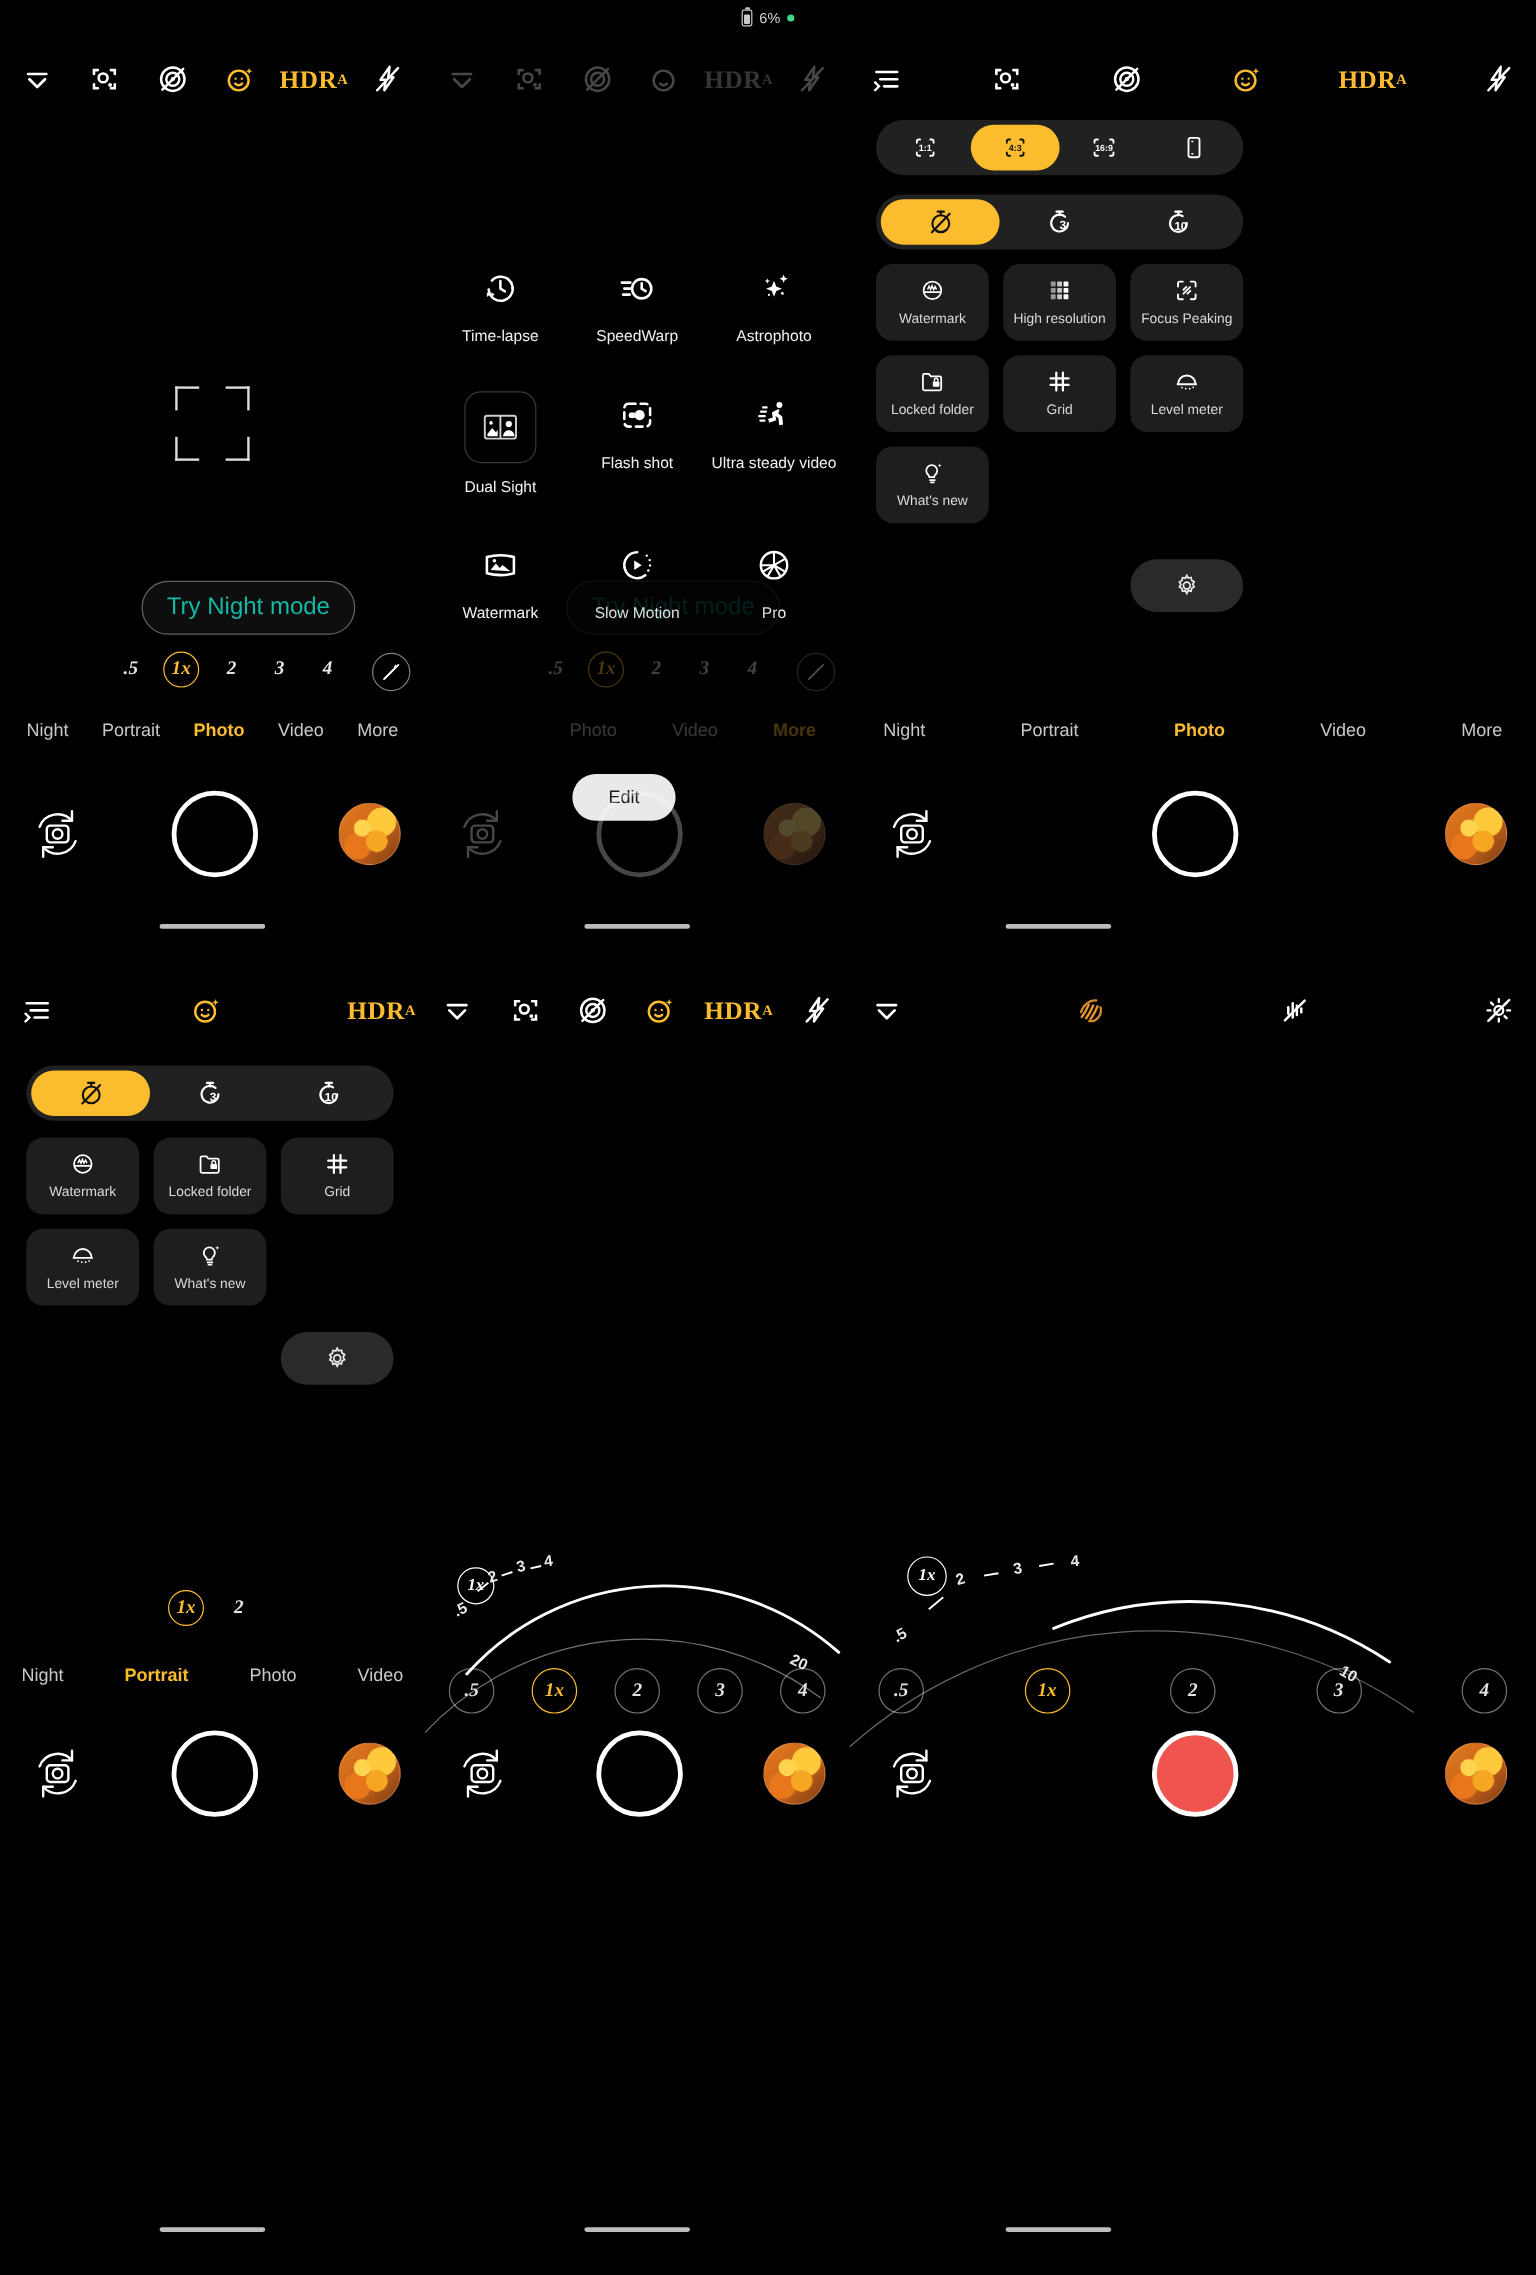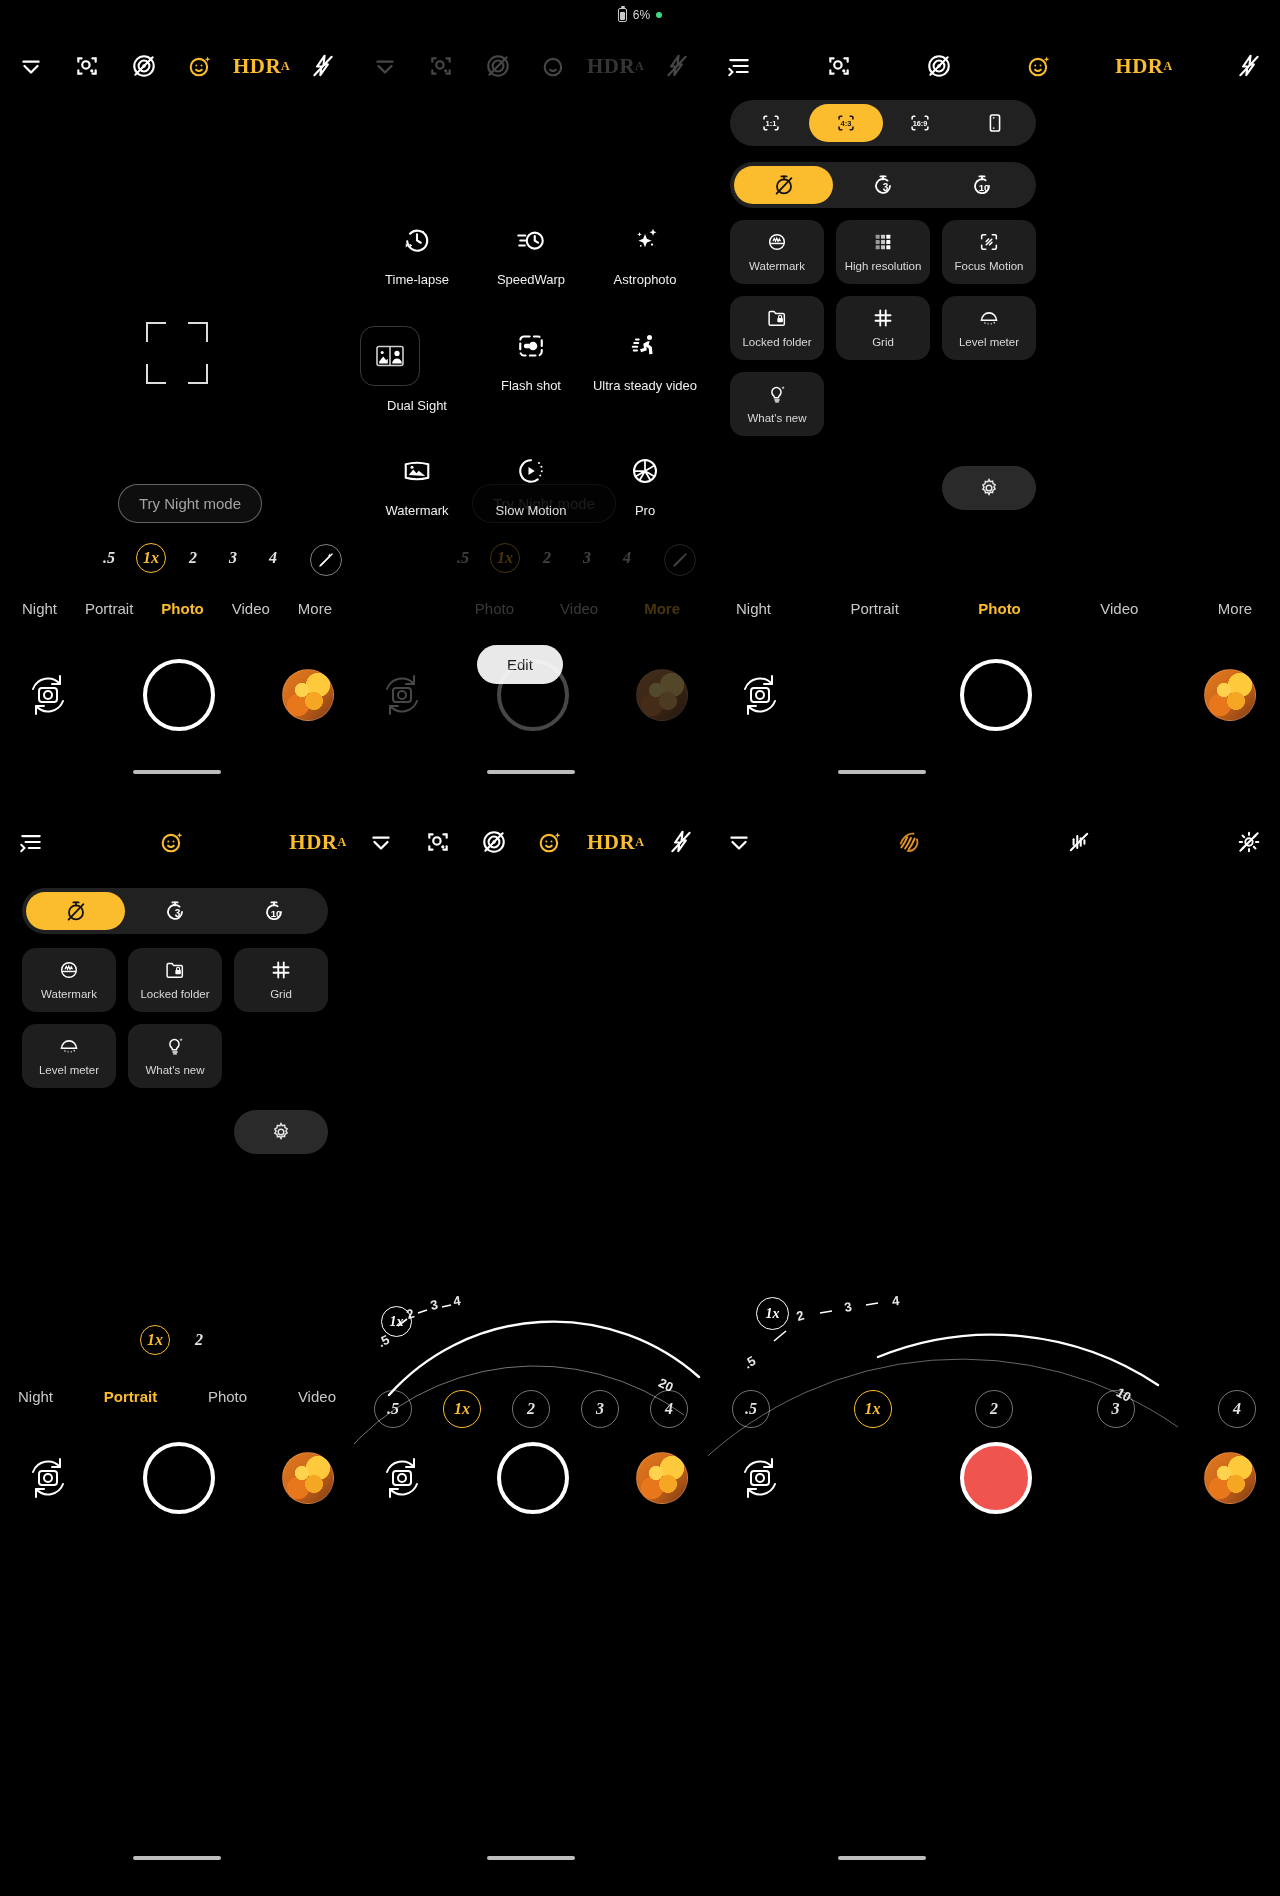--- a/index.html
+++ b/index.html
@@ -46,21 +46,21 @@
   
   .focus-frame { position:absolute; width:62px; height:62px; }
   .focus-frame span { position:absolute; width:20px; height:20px; border:2px solid #ddd; }
   .focus-frame .tl { top:0; left:0; border-right:none; border-bottom:none; }
   .focus-frame .tr { top:0; right:0; border-left:none; border-bottom:none; }
   .focus-frame .bl { bottom:0; left:0; border-right:none; border-top:none; }
   .focus-frame .br { bottom:0; right:0; border-left:none; border-top:none; }
 
   .pill-hint {
     position:absolute; border:1px solid rgba(255,255,255,.35); border-radius:22px;
-    color:#a3a3a3; font-size:15px; padding:10px 20px; background:rgba(25,25,25,.55);
+    color:#14b8a6; font-size:20px; padding:10px 20px; background:rgba(25,25,25,.55);
     white-space:nowrap;
   }
 
   
   .zoom-row { position:absolute; display:flex; align-items:center; }
   .zoom-chip {
     font-family:"Liberation Serif", serif; font-style:italic; font-weight:700;
     font-size:16px; color:#e3e3e3; display:flex; align-items:center;
     justify-content:center; min-width:26px; height:30px; cursor:pointer;
   }
@@ -120,21 +120,21 @@
     align-items:center; justify-content:center; gap:7px; cursor:pointer;
   }
   .tile-label { font-size:11.5px; color:#d9d9d9; text-align:center; line-height:1.15; }
   .gear {
     position:absolute; background:#2A2A2A; border-radius:22px;
     display:flex; align-items:center; justify-content:center; cursor:pointer;
   }
 
   
   .mgrid { position:absolute; display:grid; }
-  .mitem { display:flex; flex-direction:column; justify-content:flex-start; gap:12px; cursor:pointer; }
+  .mitem { display:flex; flex-direction:column; align-items:center; justify-content:flex-start; gap:12px; cursor:pointer; }
   .mitem-label { font-size:13px; color:#f0f0f0; text-align:center; line-height:1.2; font-weight:500; }
   .mitem.boxed .icon-wrap {
     width:60px; height:60px; border:1px solid rgba(255,255,255,.22);
     border-radius:14px; display:flex; align-items:center; justify-content:center;
   }
   .icon-wrap { display:flex; align-items:center; justify-content:center; height:40px; }
 
   .edit-pill {
     position:absolute; background:#e9e9e9; color:#1a1a1a; font-size:15px;
     border-radius:22px; padding:11px 30px; cursor:pointer; font-weight:500;
@@ -575,21 +575,21 @@
         <rect x="9.8" y="15.6" width="4.4" height="4.4" rx=".7" opacity=".75"></rect>
         <rect x="15.6" y="15.6" width="4.4" height="4.4" rx=".7"></rect>
       </svg>
       <span class="tile-label">High resolution</span>
     </div>
     <div class="tile" style="width:94px;height:64px;">
       <svg width="22" height="22" viewBox="0 0 24 24" fill="none" stroke="#fff" stroke-width="1.7" stroke-linecap="round">
         <path d="M4 8.4V5.6A1.6 1.6 0 0 1 5.6 4h2.8M20 8.4V5.6A1.6 1.6 0 0 0 18.4 4h-2.8M4 15.6v2.8A1.6 1.6 0 0 0 5.6 20h2.8M20 15.6v2.8a1.6 1.6 0 0 1-1.6 1.6h-2.8"></path>
         <path d="M9 15l6-6M12.6 15l2.6-2.6M9 11.4L11.6 8.8"></path>
       </svg>
-      <span class="tile-label">Focus Motion</span>
+      <span class="tile-label">Focus Peaking</span>
     </div>
 
     <div class="tile" style="width:94px;height:64px;">
       <svg width="22" height="22" viewBox="0 0 24 24" fill="none" stroke="#fff" stroke-width="1.6" stroke-linejoin="round">
         <path d="M3.4 18.6V6.4a1.4 1.4 0 0 1 1.4-1.4h4l1.8 2.2h8a1.4 1.4 0 0 1 1.4 1.4v10a1.4 1.4 0 0 1-1.4 1.4H4.8a1.4 1.4 0 0 1-1.4-1.4z"></path>
         <rect x="12.4" y="12" width="6" height="4.6" rx=".8" fill="#fff" stroke="none"></rect>
         <path d="M13.8 12v-1.4a1.6 1.6 0 0 1 3.2 0V12" stroke-width="1.3"></path>
       </svg>
       <span class="tile-label">Locked folder</span>
     </div>

